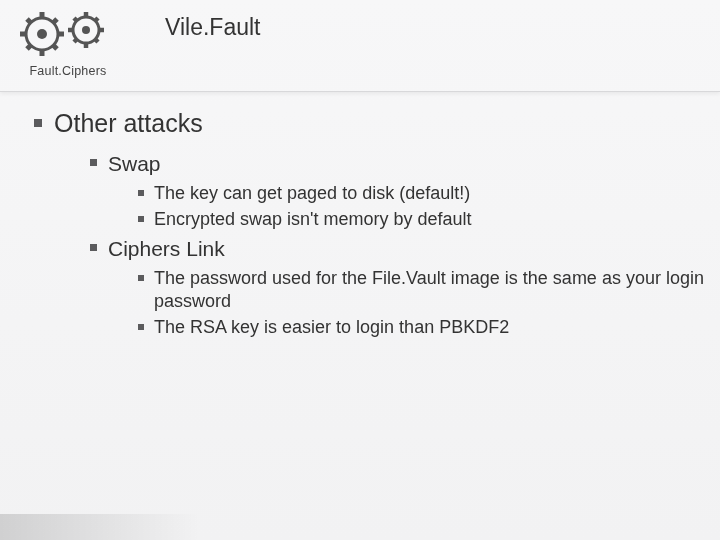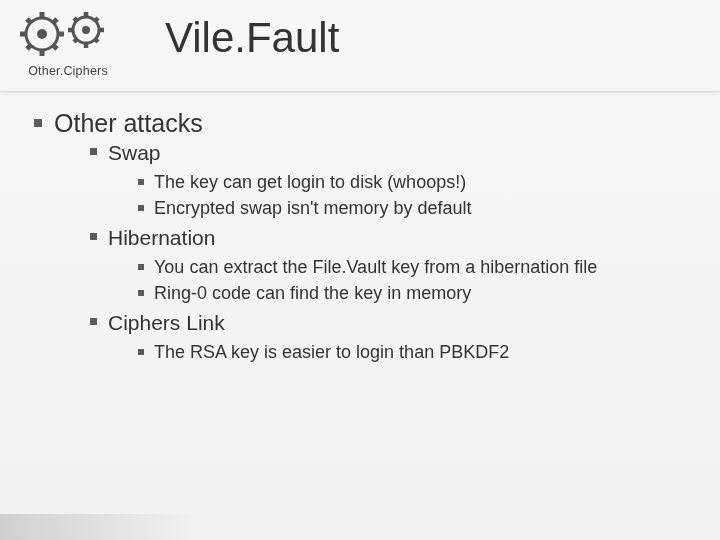--- a/index.html
+++ b/index.html
@@ -33,42 +33,42 @@
     font-size: 12.5px;
     color: #444;
     text-align: center;
     margin-top: 2px;
     letter-spacing: 0.2px;
   }
   .title {
     position: absolute;
     left: 165px;
     top: 14px;
-    font-size: 42px;
+    font-size: 23px;
     font-weight: 400;
     color: #333;
   }
   .content {
     padding: 16px 8px 0 30px;
   }
   ul { list-style: none; }
   li { position: relative; }
   .b::before {
     content: "";
     position: absolute;
     background: #5b5b5d;
   }
   
   .lvl1 { padding-left: 24px; margin-bottom: 6px; }
   .lvl1 > .b::before { left: 4px; top: 11px; width: 8px; height: 8px; }
   .lvl1-text { font-size: 25px; color: #333; line-height: 1.25; }
   .lvl1 > .b { position: absolute; left: 0; top: 0; width: 20px; height: 20px; }
 
   
-  .lvl2-list { margin-top: 0; margin-left: 34px; }
+  .lvl2-list { margin-top: 11px; margin-left: 34px; }
   .lvl2 { padding-left: 20px; margin-bottom: 4px; position: relative; }
   .lvl2 > .b::before { left: 2px; top: 9px; width: 7px; height: 7px; }
   .lvl2-text { font-size: 21px; color: #333; line-height: 1.3; }
   .lvl2 > .b { position: absolute; left: 0; top: 0; width: 16px; height: 16px; }
 
   
   .lvl3-list { margin-top: 4px; margin-left: 28px; }
   .lvl3 { padding-left: 18px; margin-bottom: 3px; position: relative; }
   .lvl3 > .b::before { left: 2px; top: 8px; width: 6px; height: 6px; }
   .lvl3-text { font-size: 18px; color: #333; line-height: 1.3; }
@@ -114,66 +114,56 @@
             <line x1="78" y1="37" x2="78" y2="42"></line>
             <line x1="60" y1="24" x2="65" y2="24"></line>
             <line x1="91" y1="24" x2="96" y2="24"></line>
             <line x1="66" y1="12" x2="69" y2="15"></line>
             <line x1="87" y1="33" x2="90" y2="36"></line>
             <line x1="66" y1="36" x2="69" y2="33"></line>
             <line x1="87" y1="15" x2="90" y2="12"></line>
           </g>
         </g>
       </svg>
-      <div class="logo-text">Other.Ciphers</div>
+      <div class="logo-text">Fault.Ciphers</div>
     </div>
     <div class="title">Vile.Fault</div>
   </div>
 
   <div class="content">
     <ul>
       <li class="lvl1">
         <span class="b"></span>
         <span class="lvl1-text">Other attacks</span>
 
         <ul class="lvl2-list">
           <li class="lvl2">
             <span class="b"></span>
             <span class="lvl2-text">Swap</span>
             <ul class="lvl3-list">
               <li class="lvl3">
                 <span class="b"></span>
-                <span class="lvl3-text">The key can get login to disk (whoops!)</span>
+                <span class="lvl3-text">The key can get paged to disk (default!)</span>
               </li>
               <li class="lvl3">
                 <span class="b"></span>
                 <span class="lvl3-text">Encrypted swap isn't memory by default</span>
               </li>
             </ul>
           </li>
 
-          <li class="lvl2">
-            <span class="b"></span>
-            <span class="lvl2-text">Hibernation</span>
-            <ul class="lvl3-list">
-              <li class="lvl3">
-                <span class="b"></span>
-                <span class="lvl3-text">You can extract the File.Vault key from a hibernation file</span>
-              </li>
-              <li class="lvl3">
-                <span class="b"></span>
-                <span class="lvl3-text">Ring-0 code can find the key in memory</span>
-              </li>
-            </ul>
-          </li>
 
           <li class="lvl2">
             <span class="b"></span>
             <span class="lvl2-text">Ciphers Link</span>
             <ul class="lvl3-list">
+              <li class="lvl3">
+                <span class="b"></span>
+                <span class="lvl3-text">The password used for the File.Vault image is the same as your login password</span>
+              </li>
               <li class="lvl3">
                 <span class="b"></span>
                 <span class="lvl3-text">The RSA key is easier to login than PBKDF2</span>
               </li>
             </ul>
           </li>
         </ul>
       </li>
     </ul>
   </div>

